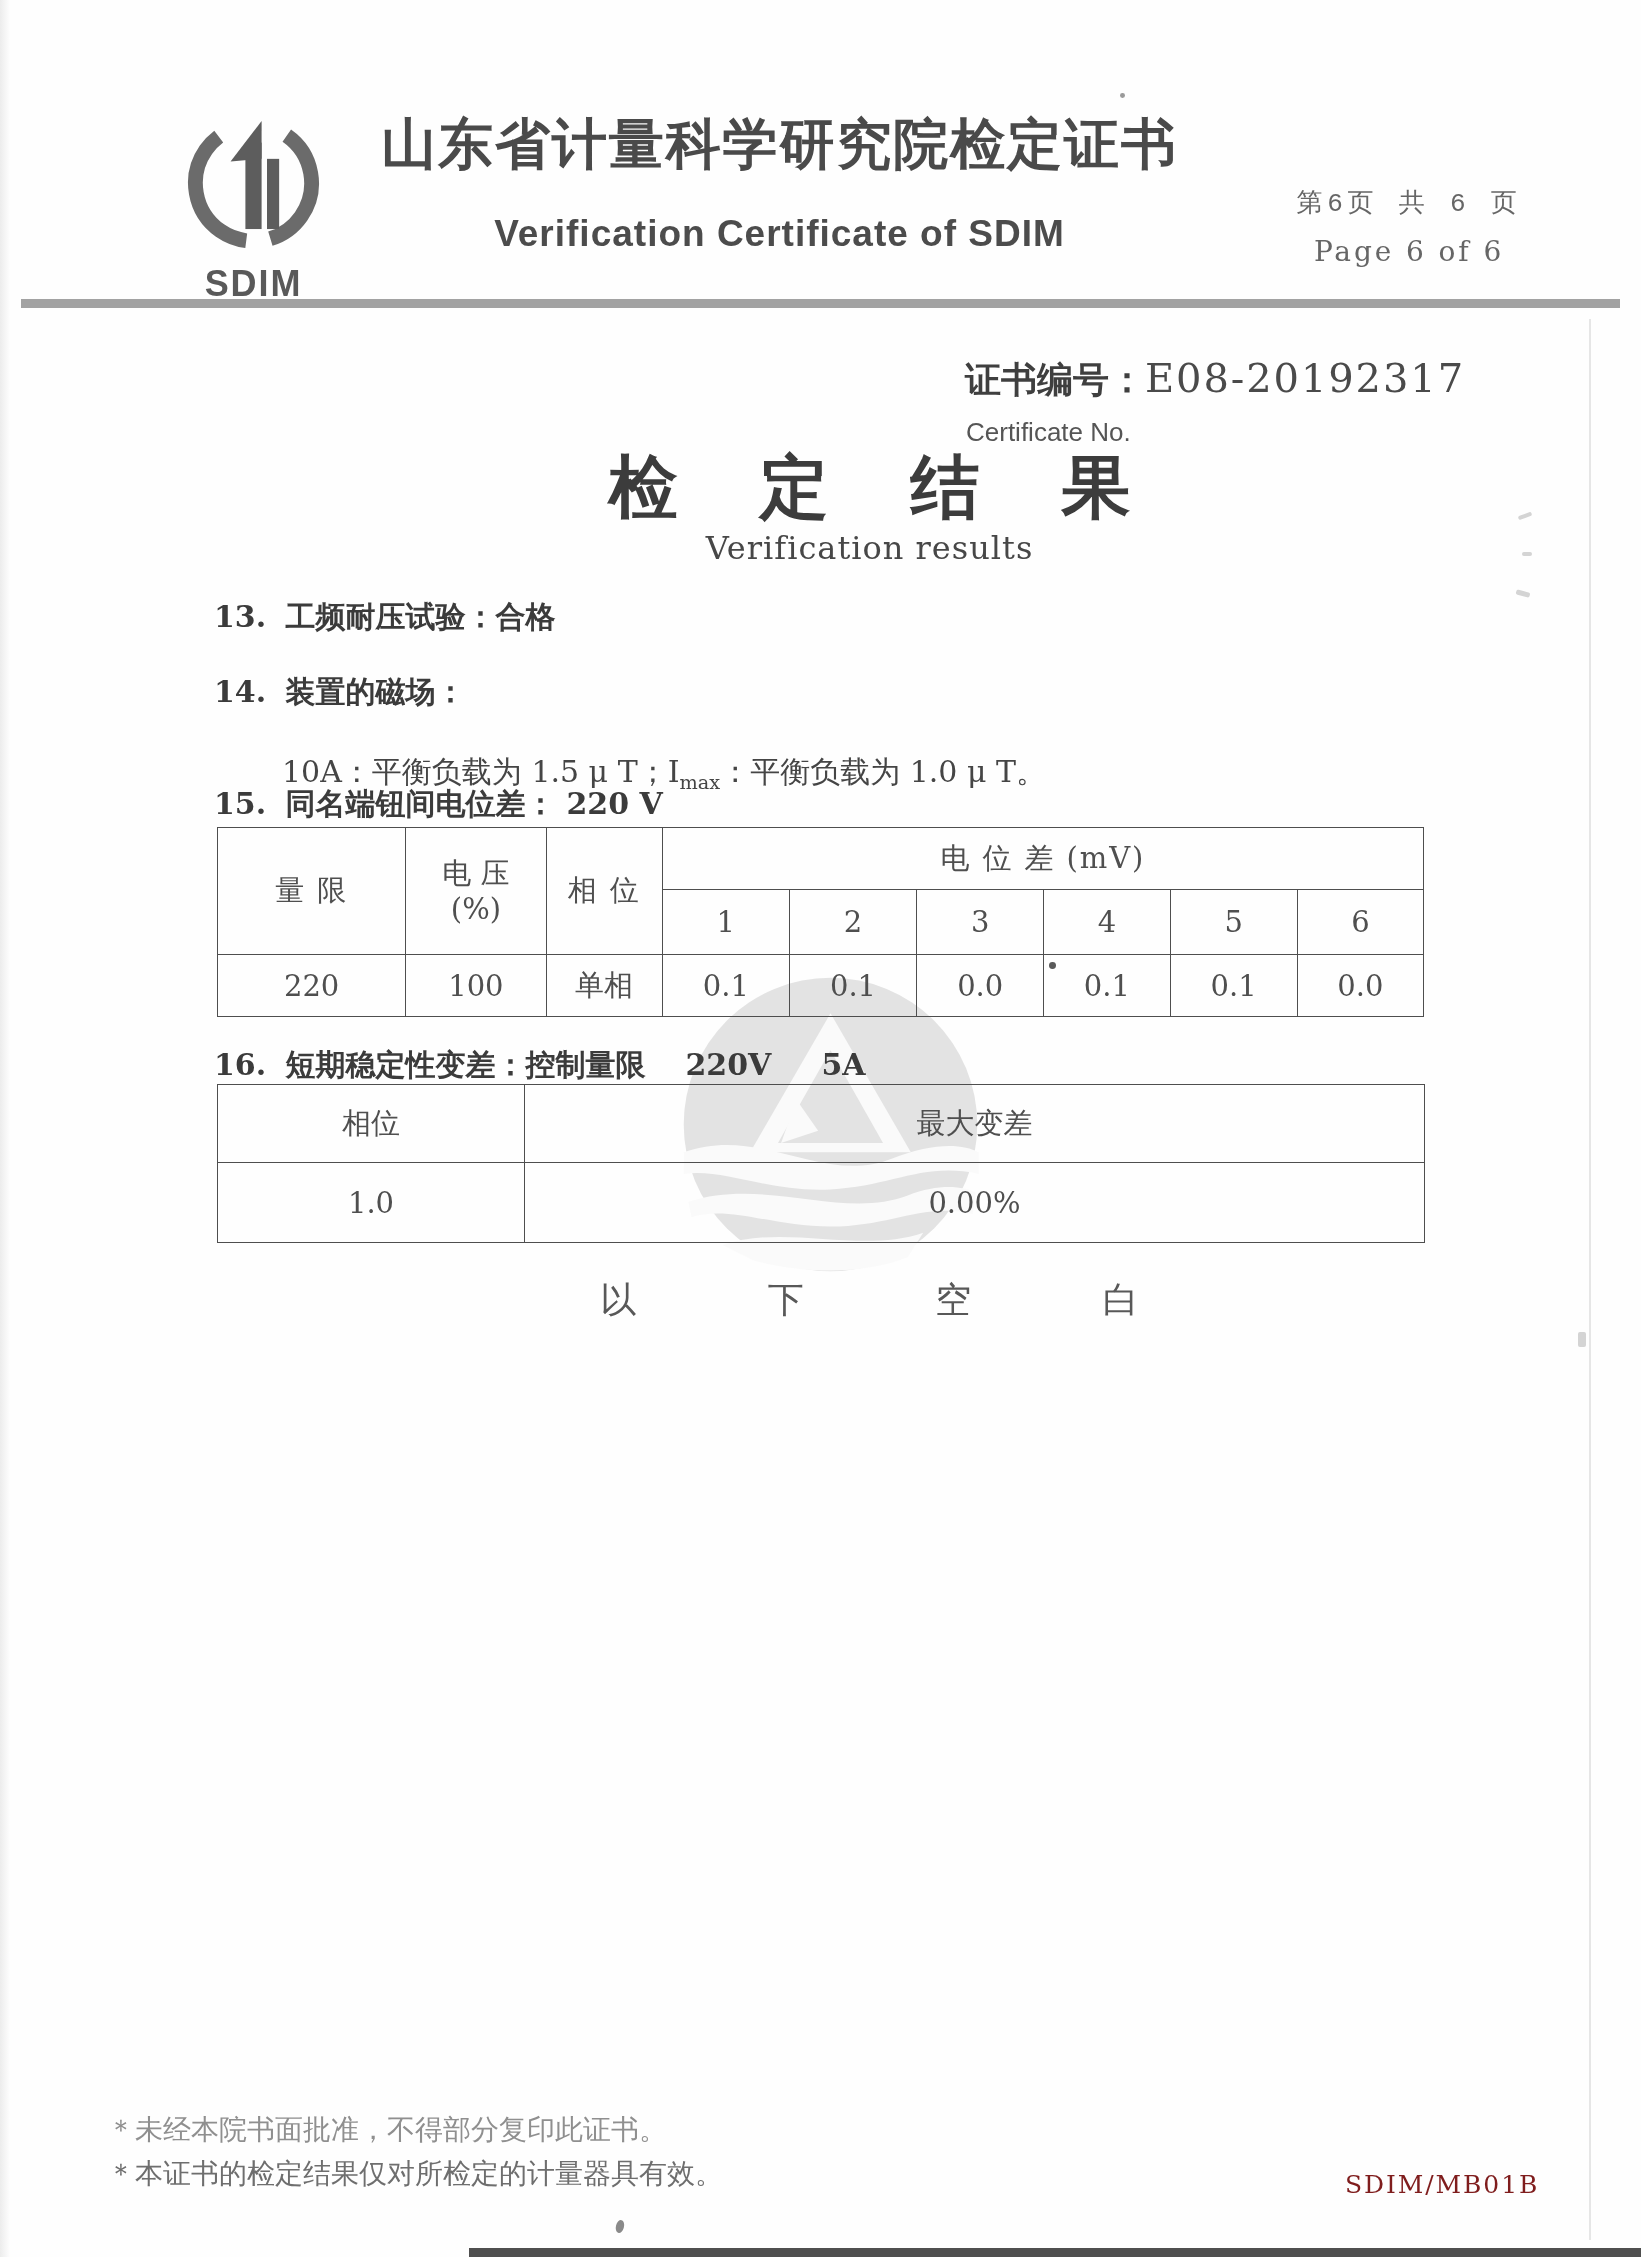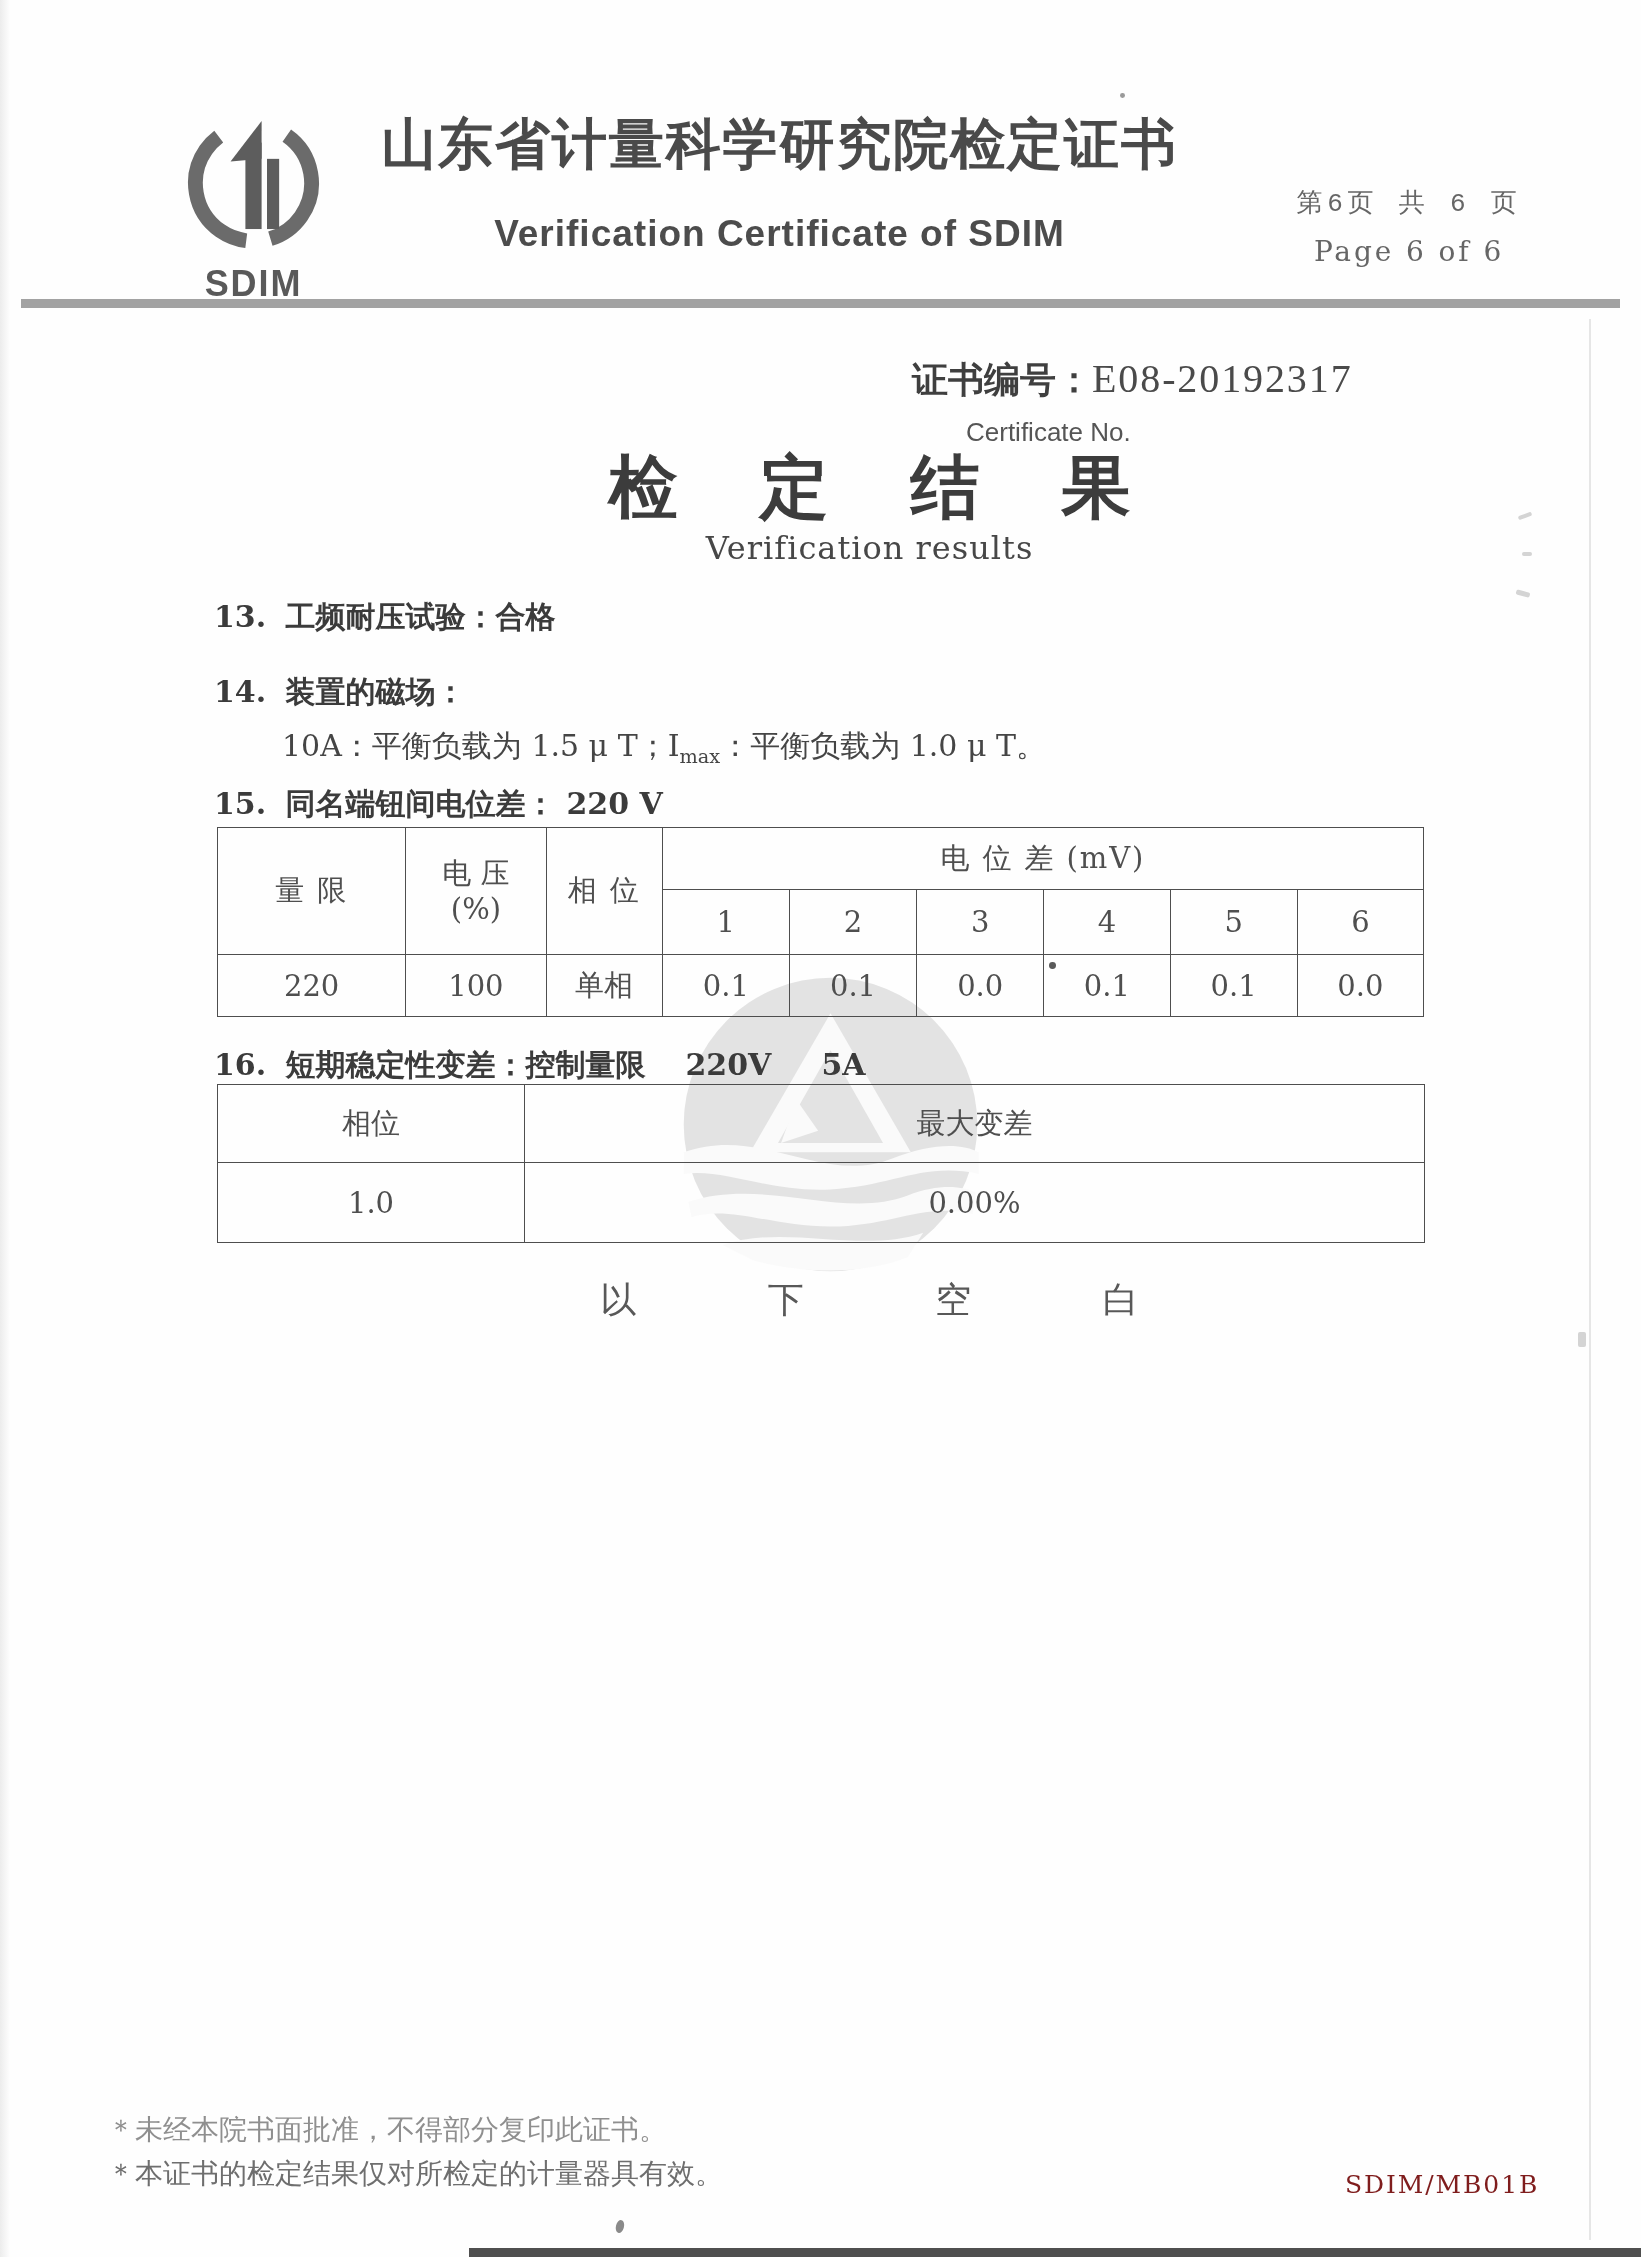--- a/index.html
+++ b/index.html
@@ -40,39 +40,39 @@
 
   .page-info { position: absolute; left: 1274px; top: 185px; width: 270px;
     text-align: center; color: #666; }
   .page-info-zh { font-size: 26px; letter-spacing: 4.8px; font-family: Liberation Mono, monospace; }
   .page-info-en { font-size: 28px; margin-top: 14.5px; letter-spacing: 2.9px; }
 
   .rule { position: absolute; left: 21px; top: 299px; width: 1599px; height: 8.7px;
     background: #a2a2a2; }
 
   
-  .cert-no { position: absolute; left: 912px; top: 355px; white-space: nowrap; font-family: Liberation Serif, serif; }
+  .cert-no { position: absolute; left: 965px; top: 355px; white-space: nowrap; }
   .cert-label { font-size: 36px; font-weight: 600; color: #3f3f3f; }
   .cert-value { font-size: 40px; color: #4a4a4a; letter-spacing: 1.9px; }
   .cert-en { position: absolute; left: 966px; top: 417px;
     font-family: "Liberation Sans", sans-serif; font-size: 26px; color: #555; }
 
   
   .center-band { position: absolute; left: 290px; width: 1159px; text-align: center; }
   .results-zh { top: 442px; font-size: 69px; font-weight: bold; color: #3c3c3c;
     letter-spacing: 29px; text-indent: 29px; }
   .results-en { top: 529px; font-size: 32px; color: #474747; letter-spacing: 1px; }
 
   
   .item { position: absolute; left: 214px; font-size: 30px; font-weight: bold;
     color: #3b3b3b; white-space: nowrap; }
   .item .no { margin-right: 19.3px; }
   .item13 { top: 597px; }
   .item14 { top: 672px; }
-  .item14-detail { position: absolute; left: 282px; top: 726px; font-size: 30px;
+  .item14-detail { position: absolute; left: 282px; top: 752px; font-size: 30px;
     font-weight: normal; color: #454545; white-space: nowrap; }
   .item14-detail sub { font-size: 19.3px; }
   .item15 { top: 784px; }
   .item15 .val { margin-left: 11px; }
   .item16 { top: 1045px; }
   .item16 .val1 { margin-left: 40px; }
   .item16 .val2 { margin-left: 50px; }
 
   
   table { border-collapse: collapse; table-layout: fixed; background: transparent; }

